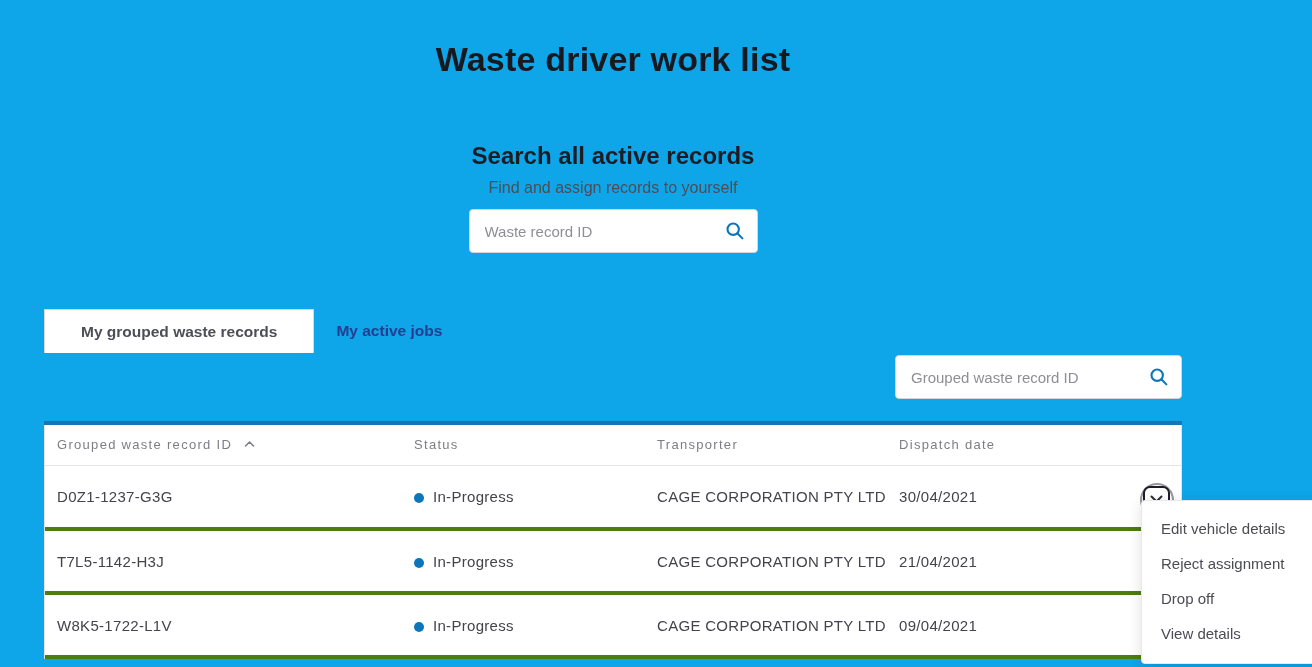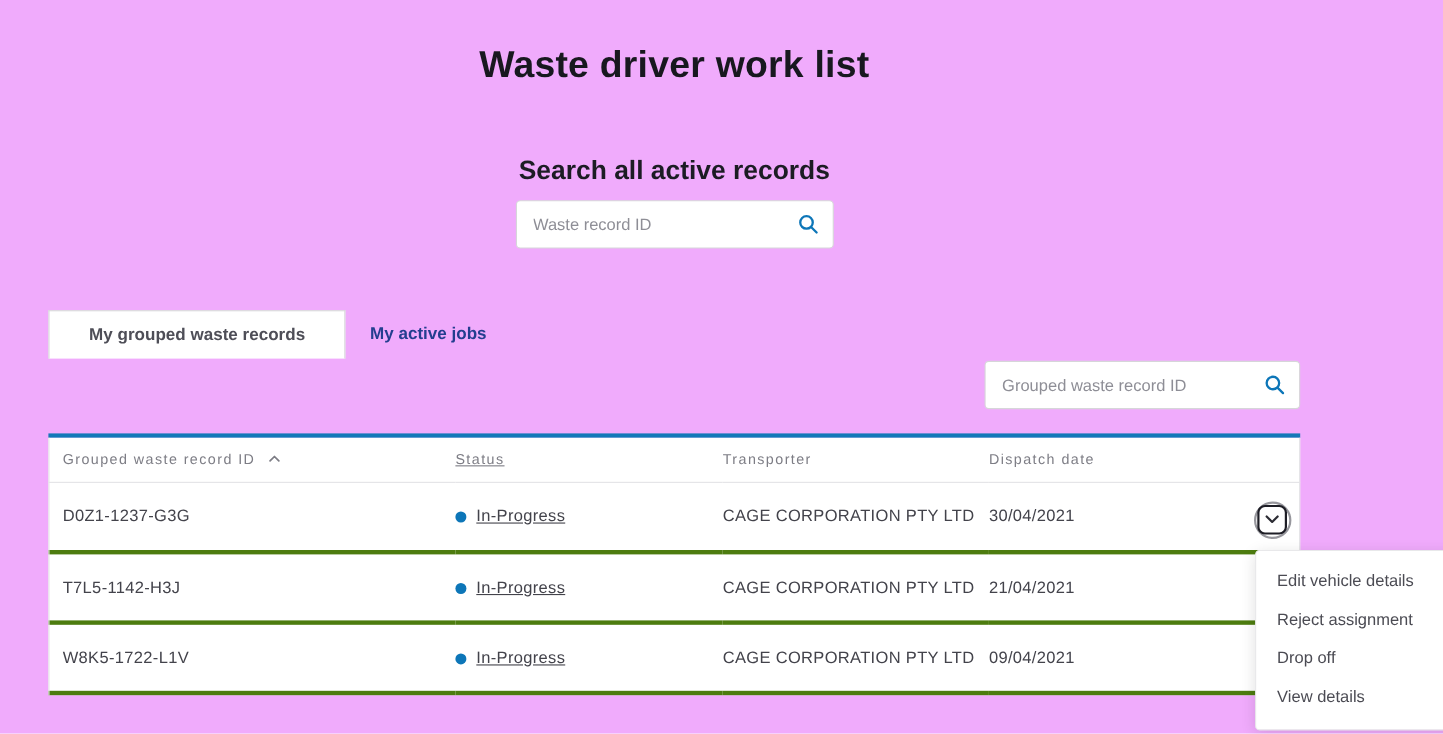--- a/index.html
+++ b/index.html
@@ -1,18 +1,18 @@
 <!DOCTYPE html>
 <html><head>
 <meta charset="utf-8">
 <style>
   * { box-sizing: border-box; margin: 0; padding: 0; }
   html,body { background:#fff; }
   body { font-family: "Liberation Sans", sans-serif; }
-  .page { position: relative; width: 1312px; height: 667px; background: #f0abfc; overflow: hidden; color: #1c1c24; }
+  .page { position: relative; width: 1312px; height: 667px; background: #0ea5e9; overflow: hidden; color: #1c1c24; }
   .content { position: absolute; left: 44px; top: 0; width: 1138px; }
 
   .page-title { margin-top: 40px; text-align: center; font-size: 34px; line-height: 38px; font-weight: bold; color: #18181f; letter-spacing: 0.2px; }
 
   .search-section { text-align: center; }
   .search-heading { margin-top: 64px; font-size: 24px; line-height: 28px; font-weight: bold; color: #1c1c24; }
   .search-sub { margin-top: 8px; font-size: 16px; line-height: 19px; color: #4d4d55; }
 
   .search-box { position: relative; width: 289px; height: 44px; margin: 12px auto 0; }
   .search-box input { width: 100%; height: 100%; border: 1px solid #d6d6d9; border-radius: 4px; padding: 0 46px 0 15px; font-size: 15px; color: #33333b; font-family: inherit; outline: none; background:#fff; }
@@ -25,21 +25,21 @@
   .tab-link { margin-left: 20px; padding: 0 2px; color: #233e8f; }
 
   .toolbar { margin-top: 2px; height: 44px; display: flex; justify-content: flex-end; }
   .toolbar .search-box { margin: 0; width: 287px; }
 
   .table-wrap { position: relative; margin-top: 22px; border-top: 4px solid #1478b8; }
   table { width: 100%; border-collapse: collapse; background: #fff; table-layout: fixed; }
   thead tr { height: 40px; border-bottom: 1px solid #e3e3e6; }
   th { text-align: left; font-weight: normal; font-size: 13px; letter-spacing: 1.3px; color: #7d7d85; }
   th.c1, td.c1 { width: 370px; padding-left: 13px; }
-  th.c2, td.c2 { width: 243px; text-decoration: underline; }
+  th.c2, td.c2 { width: 243px; }
   th.c3, td.c3 { width: 242px; }
   tbody tr { height: 64px; border-bottom: 4px solid #4d7c0f; }
   .side-borders { position:absolute; top:0; bottom:0; left:0; right:0; border-left:1px solid #e3e3e6; border-right:1px solid #e3e3e6; pointer-events:none; }
   td { font-size: 15px; color: #43434b; letter-spacing: 0.3px; }
   .sort-icon { display: inline-block; margin-left: 7px; vertical-align: 1px; }
   .status-dot { display: inline-block; width: 10px; height: 10px; border-radius: 50%; background: #0d76b8; margin-right: 9px; vertical-align: -1px; }
 
   .action-wrap { position: absolute; top: 61px; right: 12px; width: 27px; height: 27px; z-index: 3; }
   .focus-ring { position: absolute; left: -3.5px; top: -3.5px; width: 34px; height: 34px; border: 2px solid #97979d; border-radius: 50%; }
   .row-action-btn { position: absolute; inset: 0; border: 2.5px solid #1e1e26; border-radius: 7px; background: #fff; display: flex; align-items: center; justify-content: center; cursor: pointer; }
@@ -50,20 +50,21 @@
 </head>
 <body>
 
 <div class="page">
   <div class="content">
 
     <h1 class="page-title">Waste driver work list</h1>
 
     <div class="search-section">
       <h2 class="search-heading">Search all active records</h2>
+      <div class="search-sub">Find and assign records to yourself</div>
       <div class="search-box">
         <input type="text" placeholder="Waste record ID" style="">
         <svg class="search-icon" viewBox="0 0 24 24" fill="none">
           <circle cx="10.5" cy="10.5" r="6.5" stroke="#0d76b8" stroke-width="2.4"></circle>
           <line x1="15.5" y1="15.5" x2="21" y2="21" stroke="#0d76b8" stroke-width="2.4" stroke-linecap="round"></line>
         </svg>
       </div>
     </div>
 
     <div class="tabs">

